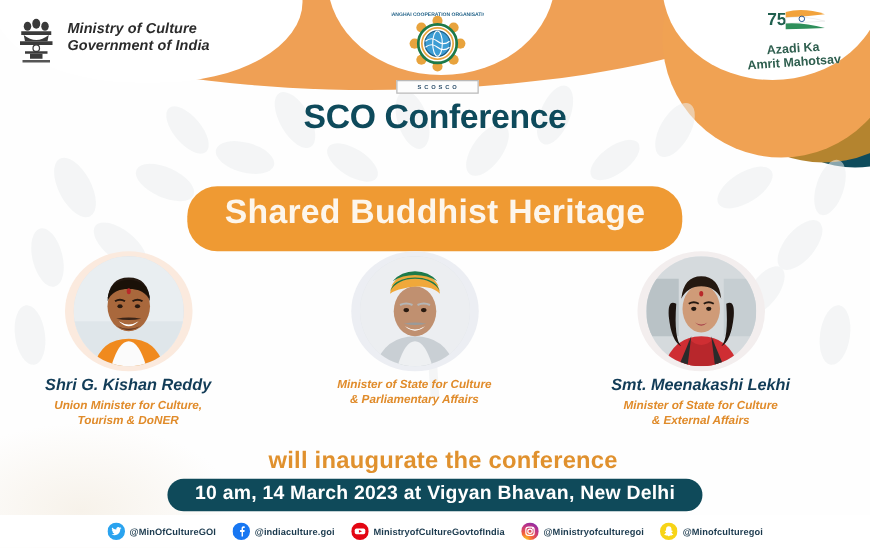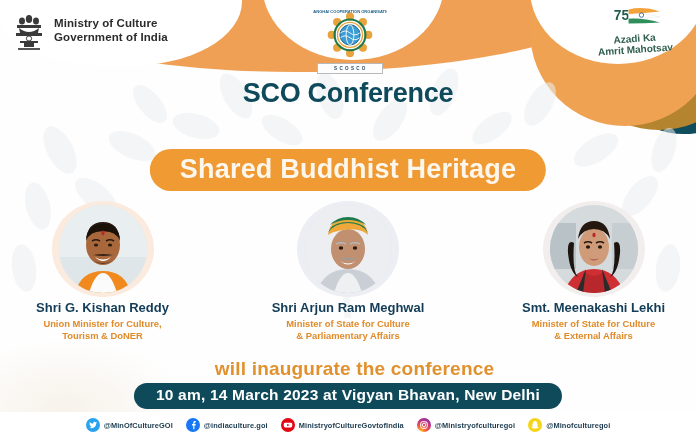--- a/index.html
+++ b/index.html
@@ -41,21 +41,21 @@
     background:#ffffff;border-radius:0 0 50% 50%;
   }
   .bottom-left-fade{
     position:absolute;left:-60px;bottom:-40px;width:250px;height:140px;
     background:radial-gradient(ellipse at center,#f7f2ea 0%,rgba(255,255,255,0) 70%);
   }
 
   
   .hdr-left{position:absolute;left:12px;top:10px;display:flex;align-items:center;gap:8px;z-index:6;}
   .emblem{width:34px;height:42px;flex:none;}
-  .hdr-left-txt{line-height:1.18;}
+  .hdr-left-txt{line-height:1.18;font-style:italic;}
   .hdr-left-txt .l1{font-size:11.5px;font-weight:700;color:#2b2b2b;letter-spacing:.1px;}
   .hdr-left-txt .l2{font-size:11.5px;font-weight:700;color:#2b2b2b;letter-spacing:.1px;}
 
   .sco-logo{position:absolute;left:313px;top:6px;width:74px;height:62px;z-index:7;text-align:center;}
   .sco-strip{
     margin:1px auto 0;width:64px;height:9px;background:#fdfdfd;border:1px solid #b9b9b9;
     font-size:4.6px;letter-spacing:.5px;color:#2d4f6b;display:flex;align-items:center;
     justify-content:center;font-weight:700;
   }
   .azadi{position:absolute;right:8px;top:4px;width:106px;height:50px;z-index:7;text-align:center;}
@@ -70,25 +70,25 @@
     position:absolute;top:78px;left:0;right:0;text-align:center;z-index:5;
     font-size:27px;font-weight:700;color:#0e4a5b;letter-spacing:-.3px;
   }
   .title-on{
     position:absolute;top:124px;left:0;right:0;text-align:center;z-index:5;
     font-size:20px;font-weight:700;color:#0e4a5b;
   }
   .pill-orange{
     position:absolute;top:149px;left:50%;transform:translateX(-50%);z-index:5;
     background:#ef9a33;color:#fdf6ec;border-radius:24px;
-    padding:5px 30px 6px;font-size:27px;font-weight:700;white-space:nowrap;letter-spacing:.2px;
-  }
-
-  
-  .people{position:absolute;top:205px;left:0;right:0;display:flex;justify-content:space-between;gap:24px;z-index:5;}
+    padding:5px 30px 16px;font-size:27px;font-weight:700;white-space:nowrap;letter-spacing:.2px;
+  }
+
+  
+  .people{position:absolute;top:205px;left:0;right:0;display:flex;justify-content:flex-start;gap:24px;z-index:5;font-style:italic;}
   .person{width:205px;text-align:center;}
   .photo-wrap{position:relative;width:88px;height:88px;margin:0 auto 8px;}
   .photo-halo{
     position:absolute;left:-7px;top:-4px;width:102px;height:96px;border-radius:50%;
     background:#fbeade;
   }
   .photo{
     position:absolute;left:0;top:0;width:88px;height:88px;border-radius:50%;
     overflow:hidden;background:#dfe4e8;
   }
@@ -267,21 +267,20 @@
             <path d="M26 20 q7 -8 18 -8 q11 0 18 8 q-8 -5 -18 -5 q-10 0 -18 5z" fill="#1d7a4a"></path>
             <ellipse cx="37" cy="43" rx="2.2" ry="1.7" fill="#2a1a10"></ellipse>
             <ellipse cx="51" cy="43" rx="2.2" ry="1.7" fill="#2a1a10"></ellipse>
             <path d="M32 39 q5 -2.5 10 0" stroke="#b5b5b5" stroke-width="1.6" fill="none"></path>
             <path d="M46 39 q5 -2.5 10 0" stroke="#b5b5b5" stroke-width="1.6" fill="none"></path>
             <path d="M36 56 q8 5 16 0 q-8 7 -16 0z" fill="#ffffff"></path>
             <path d="M35 54 q9 -2 18 0 q-9 2 -18 0z" fill="#9a9a9a"></path>
           </svg>
         </div>
       </div>
-      <div class="p-name">Shri Arjun Ram Meghwal</div>
       <div class="p-role">
         <span>Minister of State for Culture</span><br>
         <span>&amp; Parliamentary Affairs</span>
       </div>
     </div>
 
     <div class="person">
       <div class="photo-wrap">
         <div class="photo-halo" style="background:#f3eeee"></div>
         <div class="photo">

